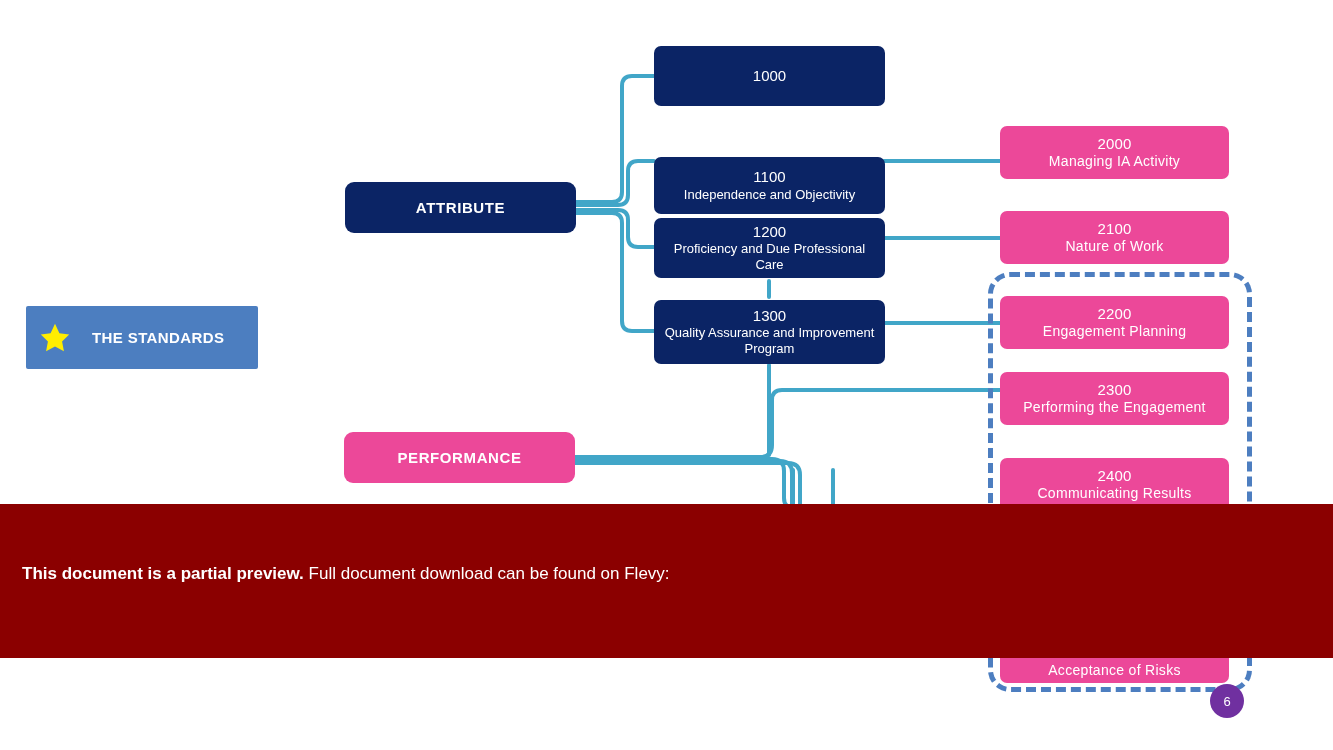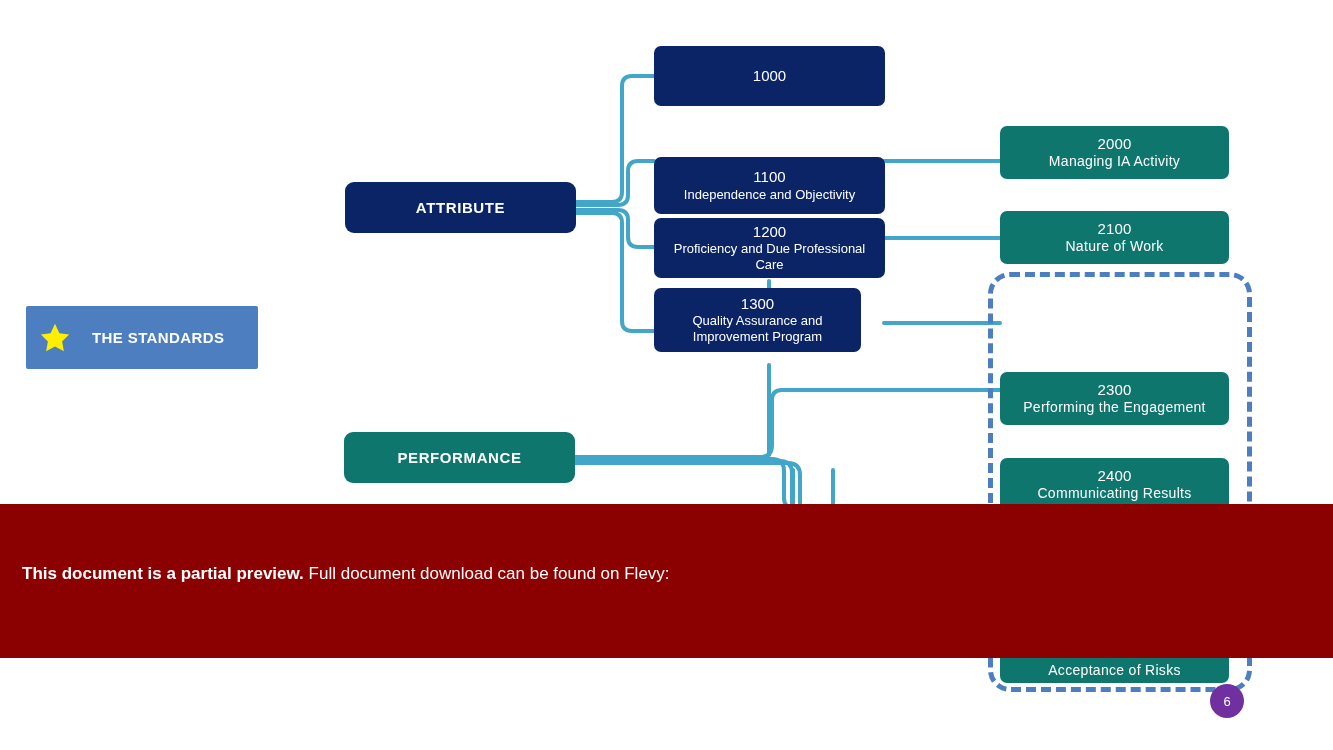--- a/index.html
+++ b/index.html
@@ -25,21 +25,21 @@
     align-items:center;
     justify-content:center;
     text-align:center;
     box-sizing:border-box;
     line-height:1.22;
   }
   .node .code{font-size:15px;font-weight:400;}
   .node .ttl{font-size:13px;font-weight:400;padding:0 8px;}
 
   .navy{background:#0b2465;}
-  .purple{background:#0f766e;}
+  .purple{background:#ec4899;}
 
   
   .purple .code{font-size:15px;letter-spacing:.2px;}
   .purple .ttl{font-size:14px;letter-spacing:.3px;}
 
   
   .cat{
     position:absolute;
     border-radius:9px;
     color:#fff;
@@ -155,35 +155,39 @@
   <div class="node navy" style="left:654px;top:133px;width:231px;height:57px;margin-top:24px;">
     <span class="code">1100</span>
     <span class="ttl">Independence and Objectivity</span>
   </div>
 
   <div class="node navy" style="left:654px;top:218px;width:231px;height:60px;">
     <span class="code">1200</span>
     <span class="ttl">Proficiency and Due Professional Care</span>
   </div>
 
-  <div class="node navy" style="left:654px;top:288px;width:207px;height:64px;">
+  <div class="node navy" style="left:654px;top:300px;width:231px;height:64px;">
     <span class="code">1300</span>
     <span class="ttl">Quality Assurance and Improvement Program</span>
   </div>
 
   <div class="node purple" style="left:1000px;top:126px;width:229px;height:53px;">
     <span class="code">2000</span>
     <span class="ttl">Managing IA Activity</span>
   </div>
 
   <div class="node purple" style="left:1000px;top:211px;width:229px;height:53px;">
     <span class="code">2100</span>
     <span class="ttl">Nature of Work</span>
   </div>
 
+  <div class="node purple" style="left:1000px;top:296px;width:229px;height:53px;">
+    <span class="code">2200</span>
+    <span class="ttl">Engagement Planning</span>
+  </div>
 
   <div class="node purple" style="left:1000px;top:372px;width:229px;height:53px;">
     <span class="code">2300</span>
     <span class="ttl">Performing the Engagement</span>
   </div>
 
   <div class="node purple" style="left:1000px;top:458px;width:229px;height:53px;">
     <span class="code">2400</span>
     <span class="ttl">Communicating Results</span>
   </div>

